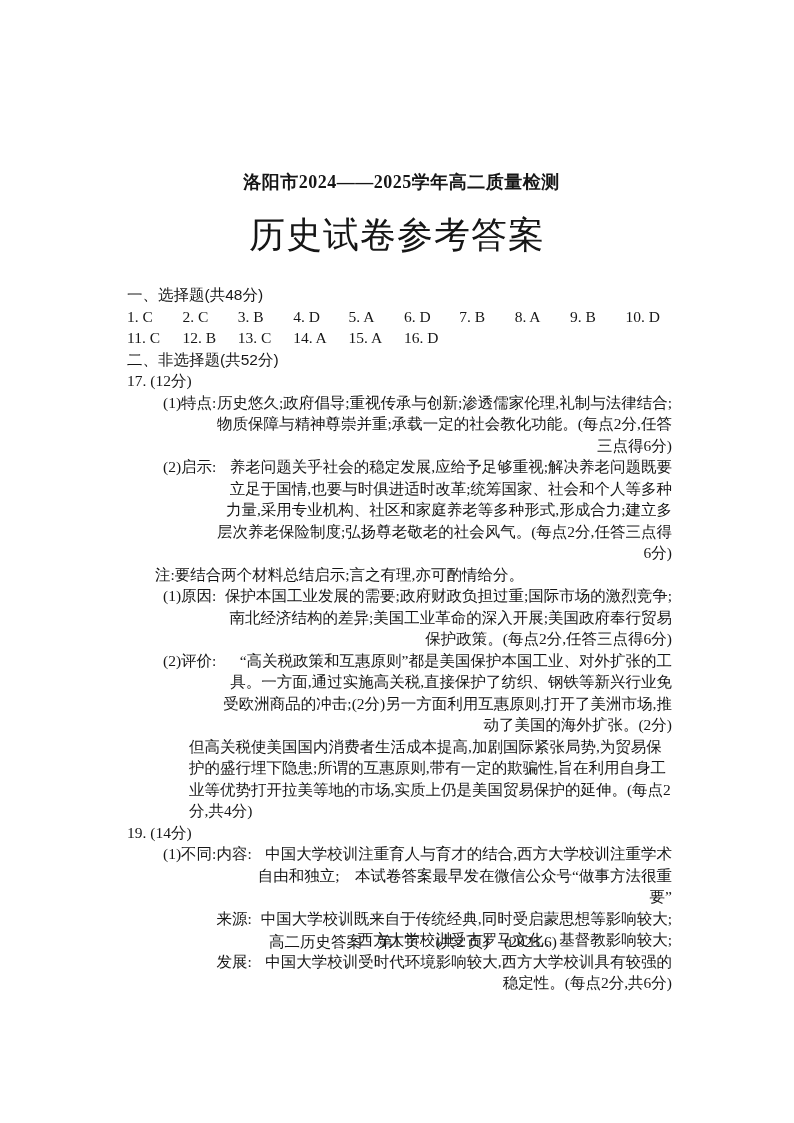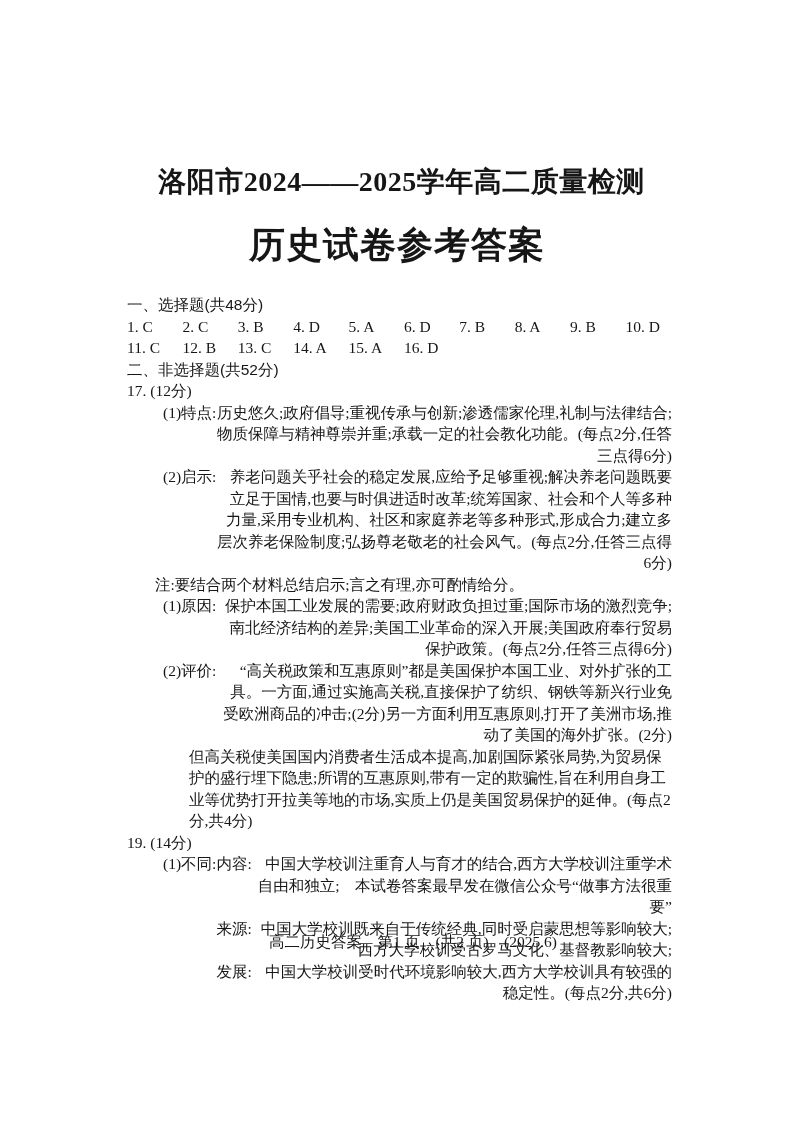--- a/index.html
+++ b/index.html
@@ -17,31 +17,31 @@
     font-size: 15.5px;
     line-height: 21.5px;
     overflow: hidden;
     box-sizing: border-box;
   }
   .header {
     padding-top: 166px;
     text-align: center;
   }
   .title1 {
-    font-size: 28px;
+    font-size: 18px;
     line-height: 32px;
     font-weight: bold;
     letter-spacing: 0.5px;
     padding-left: 9px;
   }
   .title2 {
     font-size: 36px;
     line-height: 46px;
-    font-weight: bold;
-    margin-top: 24px;
+    font-weight: normal;
+    margin-top: 14px;
     letter-spacing: 1px;
   }
   .content {
     width: 545px;
     margin: 26px 0 0 127px;
   }
   .sec-head {
     font-family: "Liberation Sans", "DejaVu Sans", sans-serif;
     font-weight: normal;
     font-size: 15.5px;

